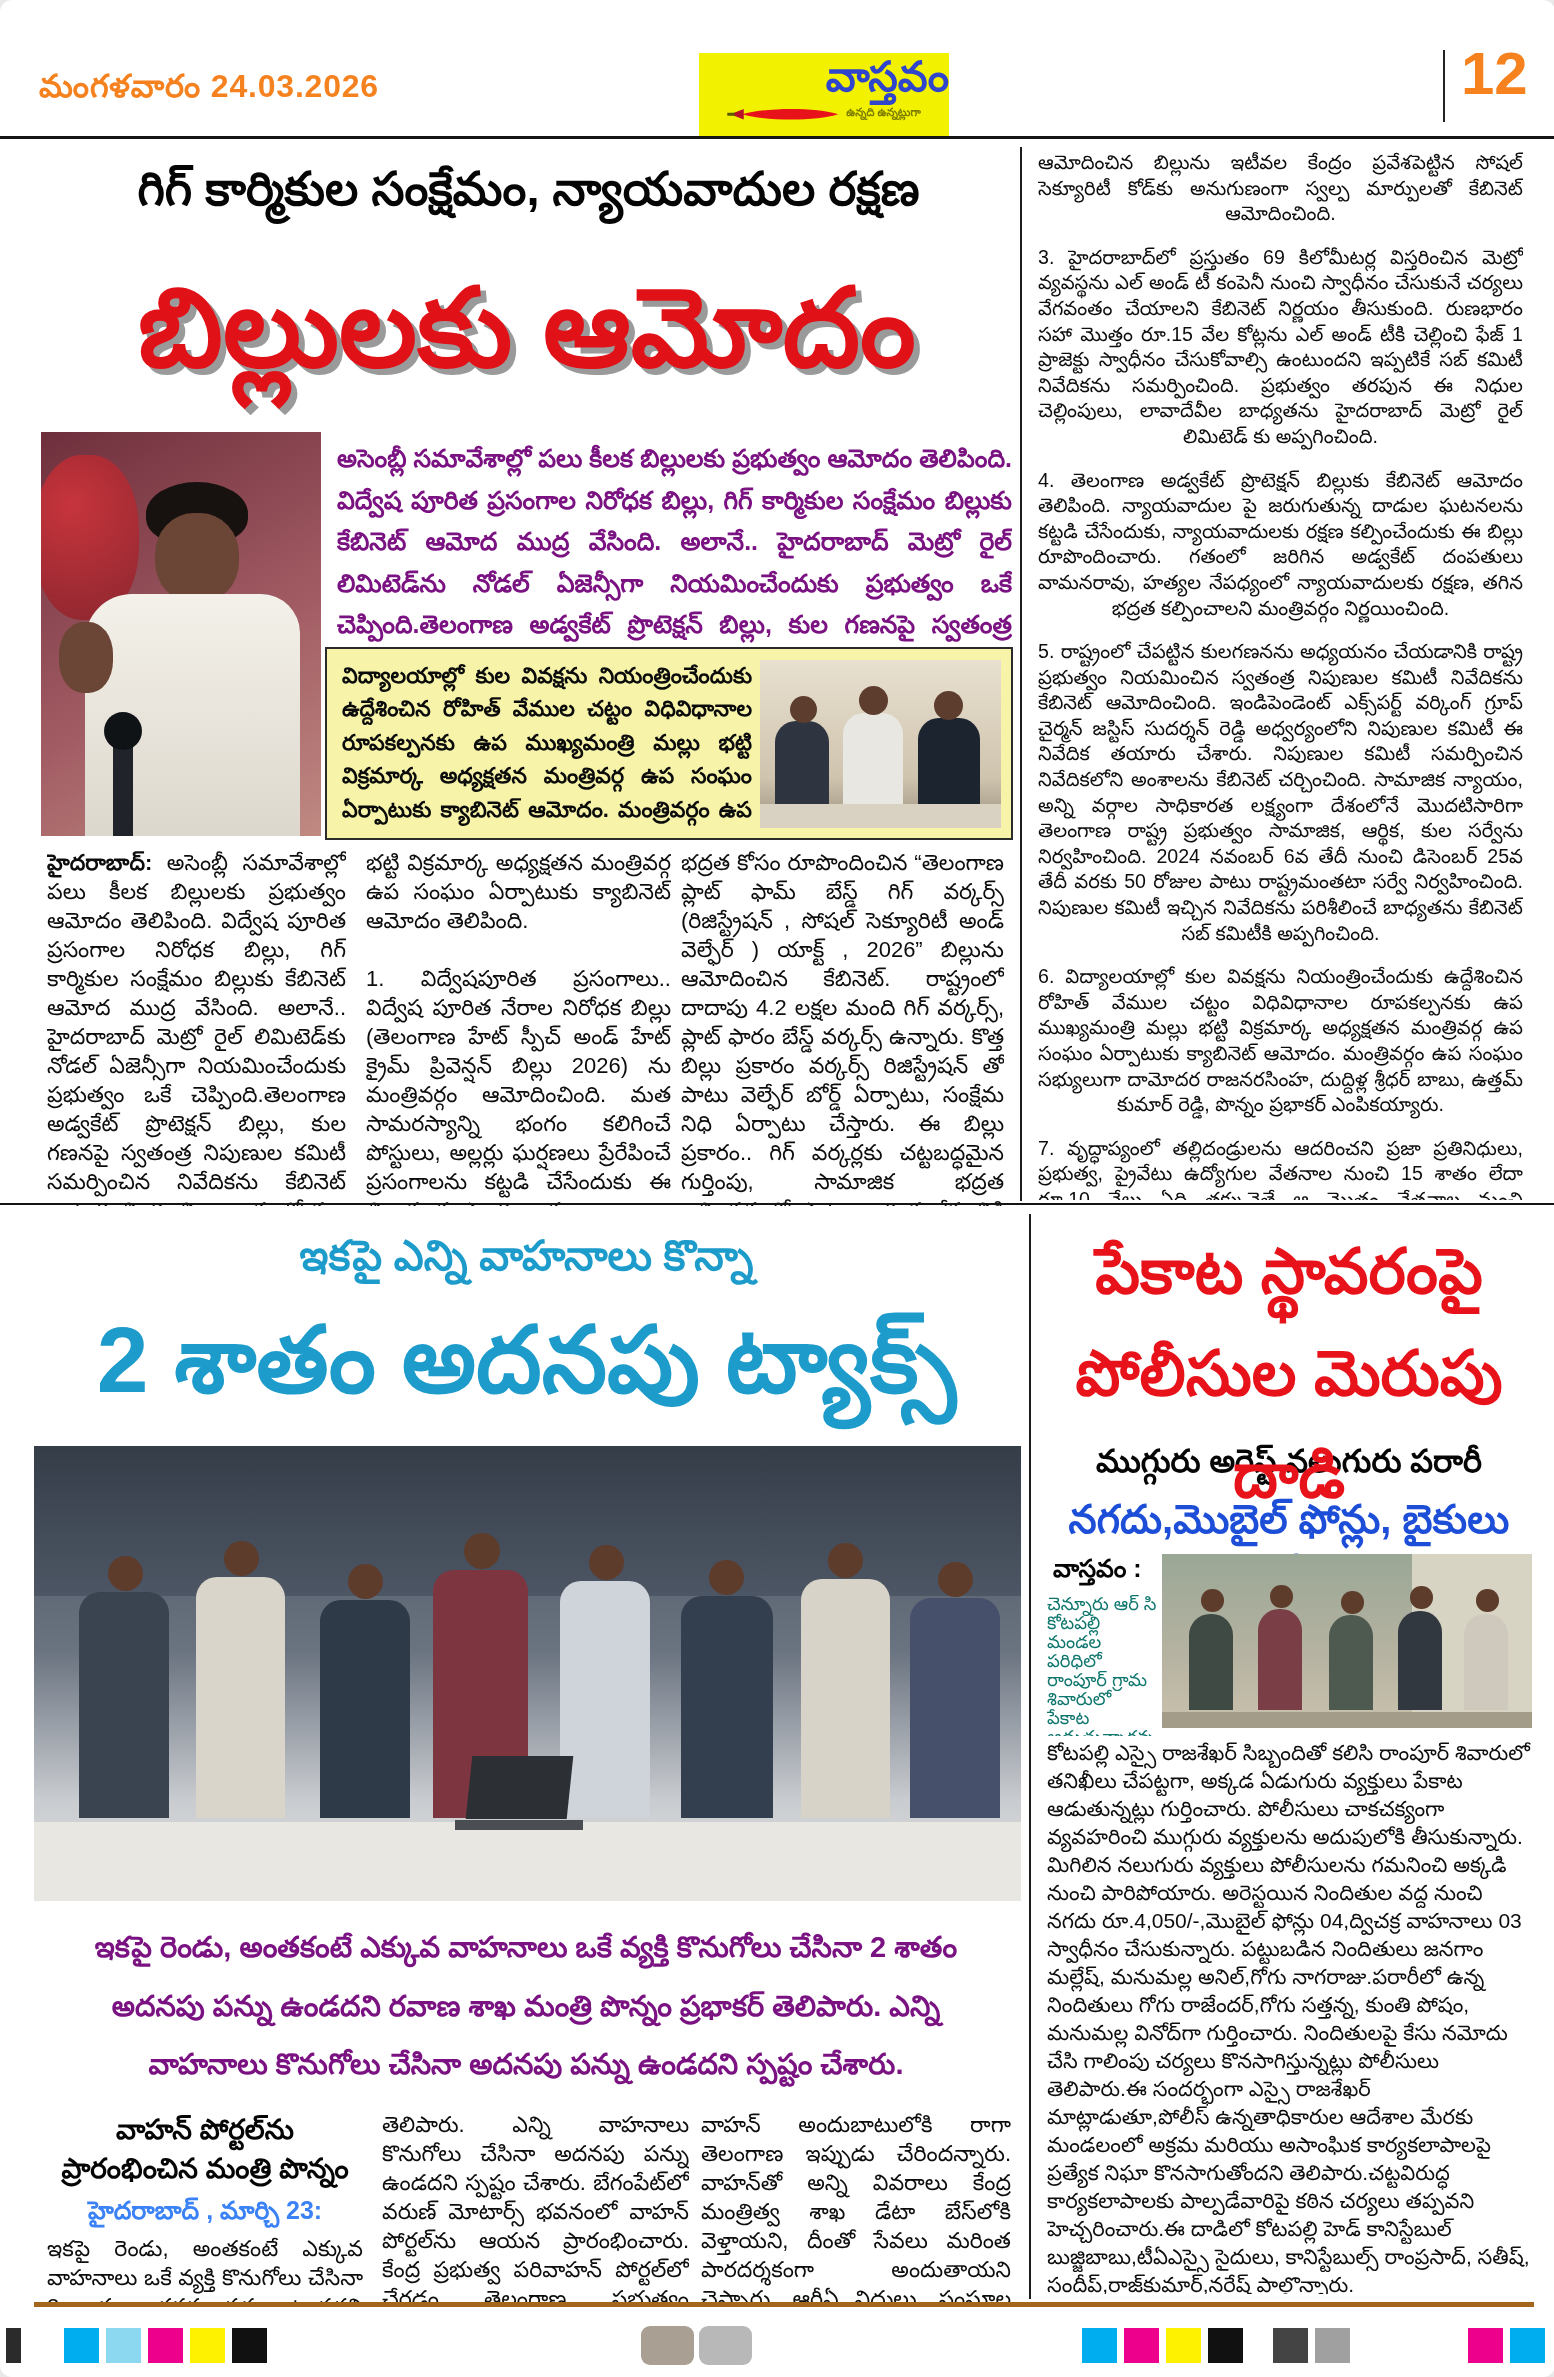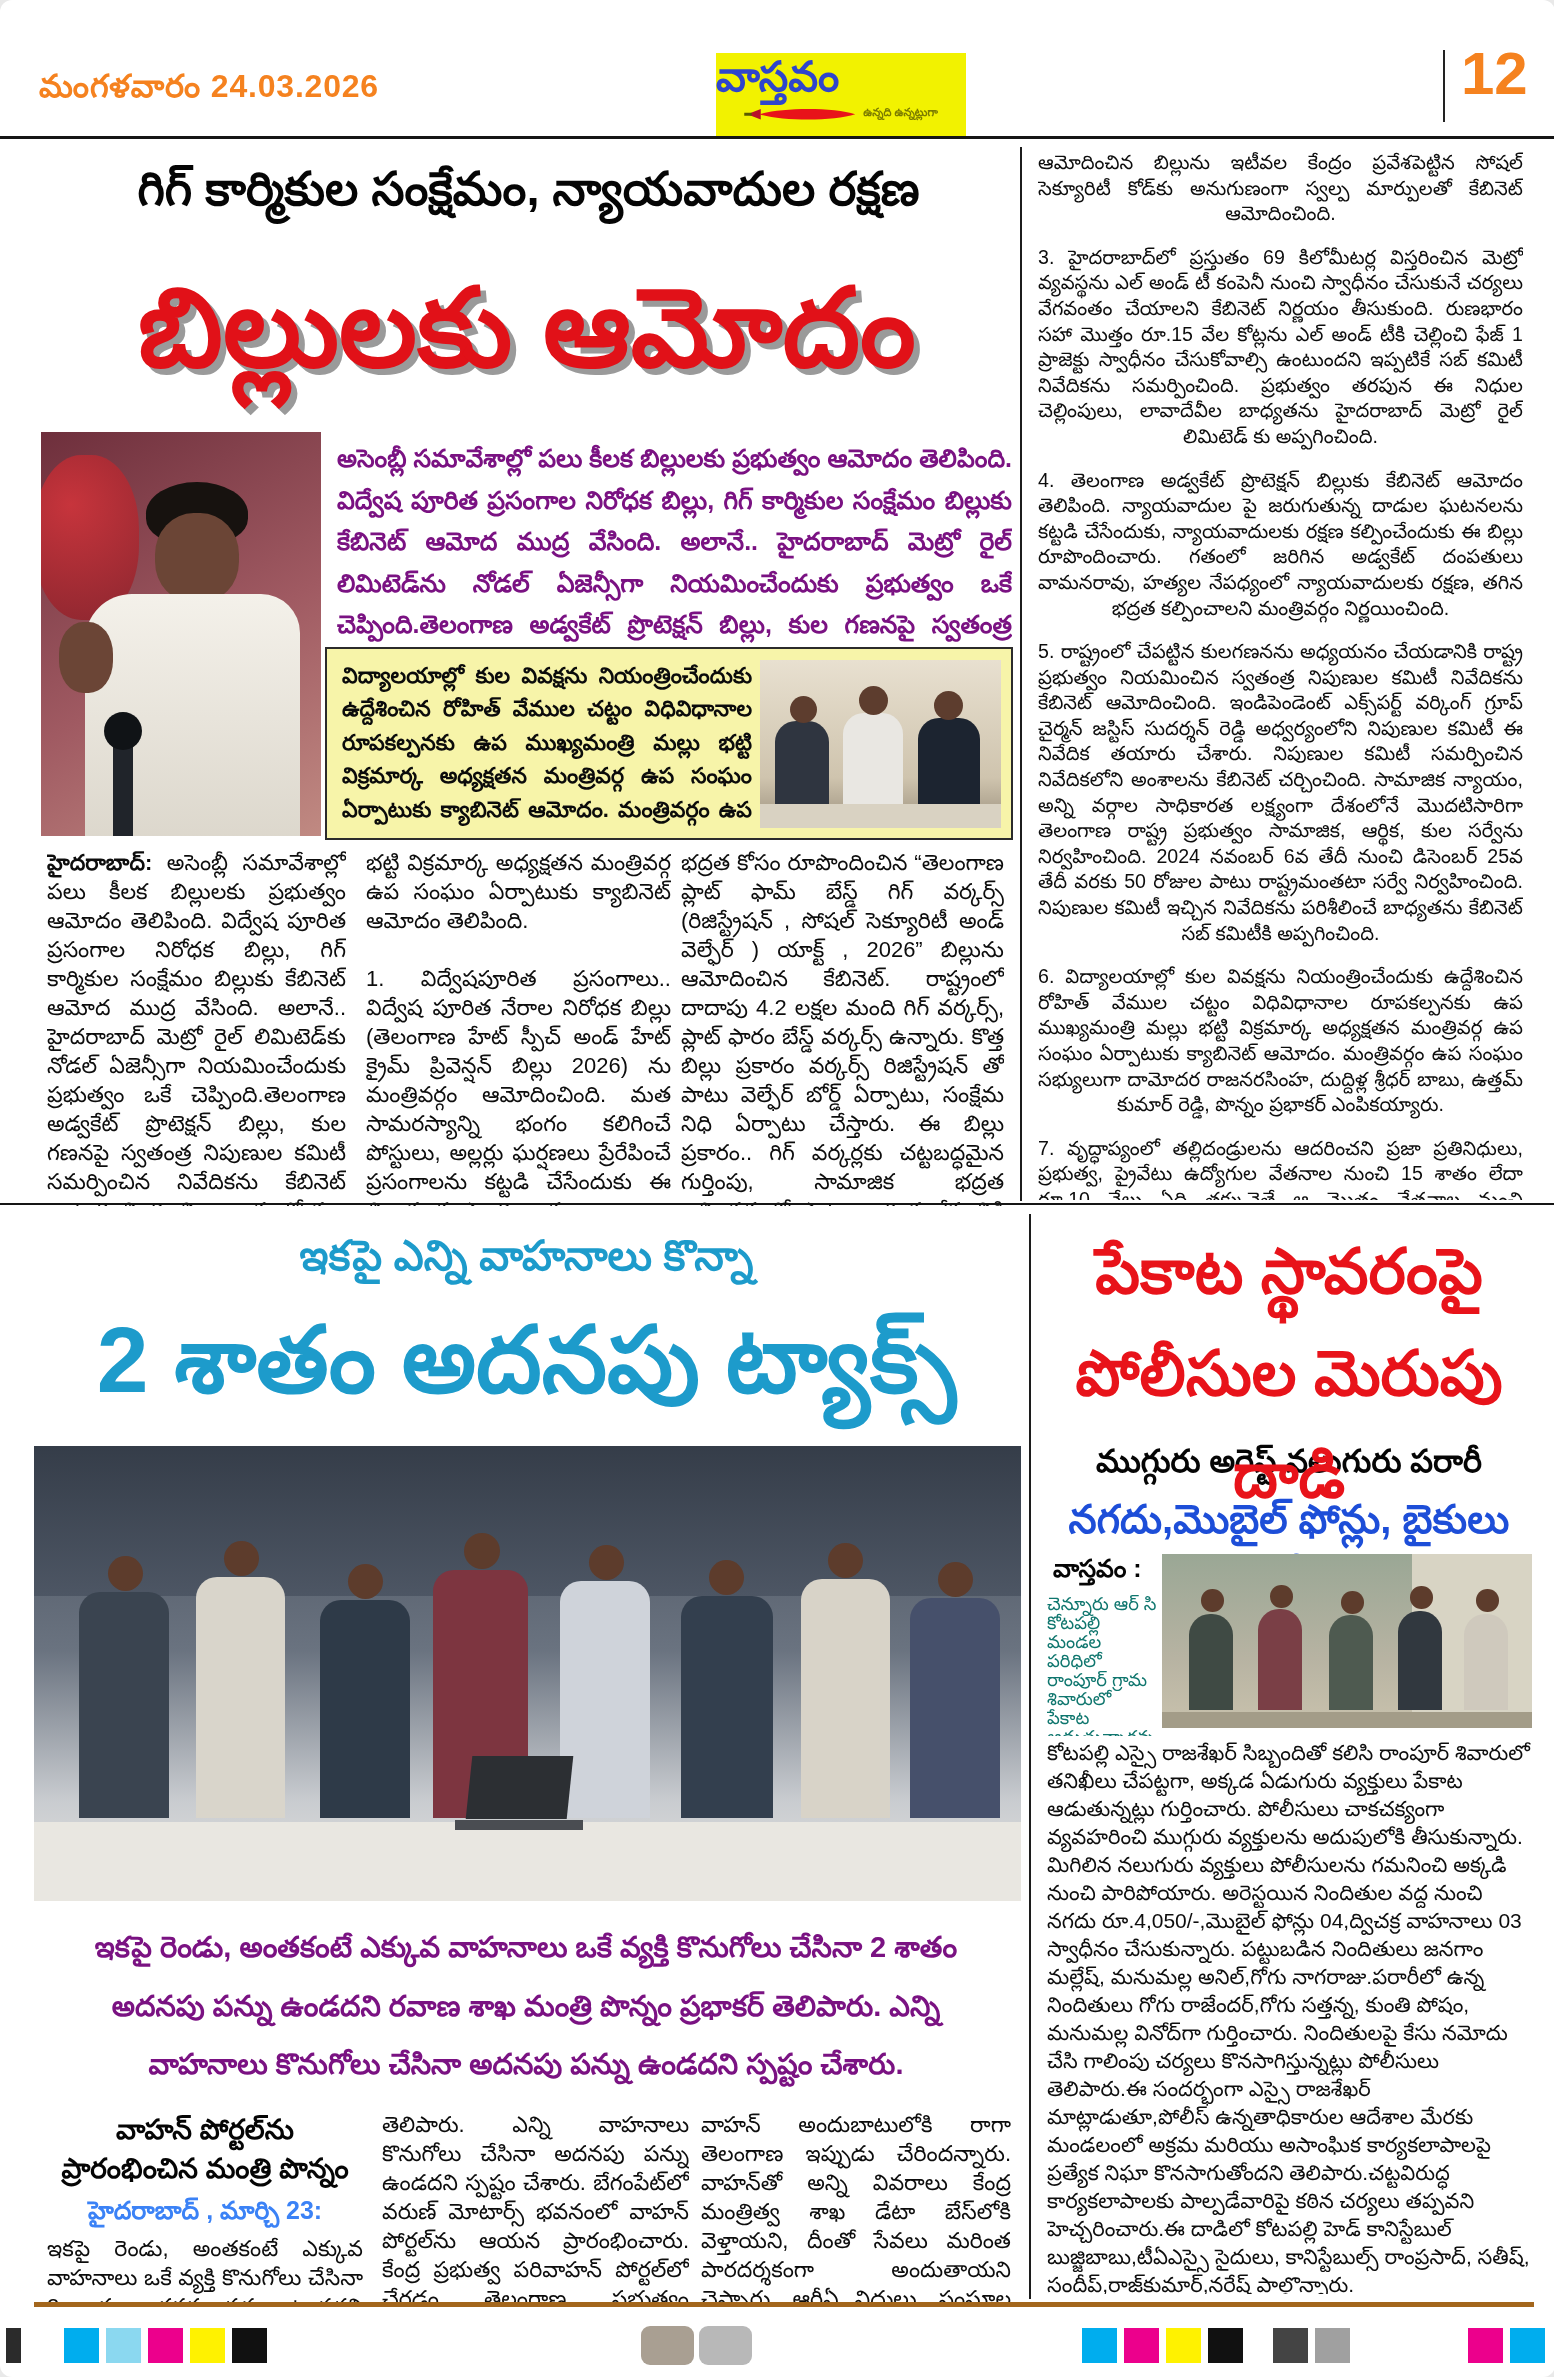--- a/index.html
+++ b/index.html
@@ -5,21 +5,21 @@
 <style>
   html,body{margin:0;padding:0;background:#e9e9e9;}
   #page{position:relative;width:1555px;height:2377px;background:#ffffff;
         font-family:"Liberation Sans","DejaVu Sans",sans-serif;color:#111;overflow:hidden;margin:0 auto;border-radius:12px;}
   .abs{position:absolute;}
   .prelines{white-space:pre-line;}
   .just{text-align:justify;text-align-last:center;}
   .justl{text-align:justify;}
   
   .date{left:39px;top:68px;font-size:32px;font-weight:800;color:#f5821f;letter-spacing:0.8px;}
-  .logo{left:716px;top:53px;width:250px;height:86px;background:#f2f200;text-align:left;}
+  .logo{left:699px;top:53px;width:250px;height:86px;background:#f2f200;text-align:right;}
   .logo-name{font-size:42px;font-weight:800;color:#2f45cc;line-height:48px;display:block;}
   .logo-row{display:flex;align-items:center;justify-content:center;gap:6px;height:25.6px;}
   .logo-tag{font-size:11.3px;font-weight:700;color:#7c7c00;}
   .pagenum{left:1461px;top:39px;font-size:60px;font-weight:800;color:#f5821f;}
   .pagenum-rule{left:1443px;top:50px;width:2.3px;height:72px;background:#222;}
   .hrule{left:0;top:136px;width:1555px;height:3px;background:#151515;}
   
   .kicker1{left:45px;top:155px;width:967px;text-align:center;font-size:47px;font-weight:800;color:#050505;line-height:1.45;}
   .headline1{left:41px;top:254px;width:972px;text-align:center;font-size:110px;font-weight:800;color:#e11118;
              text-shadow:6px 6px 0 #9a9a9a;line-height:1.35;}

